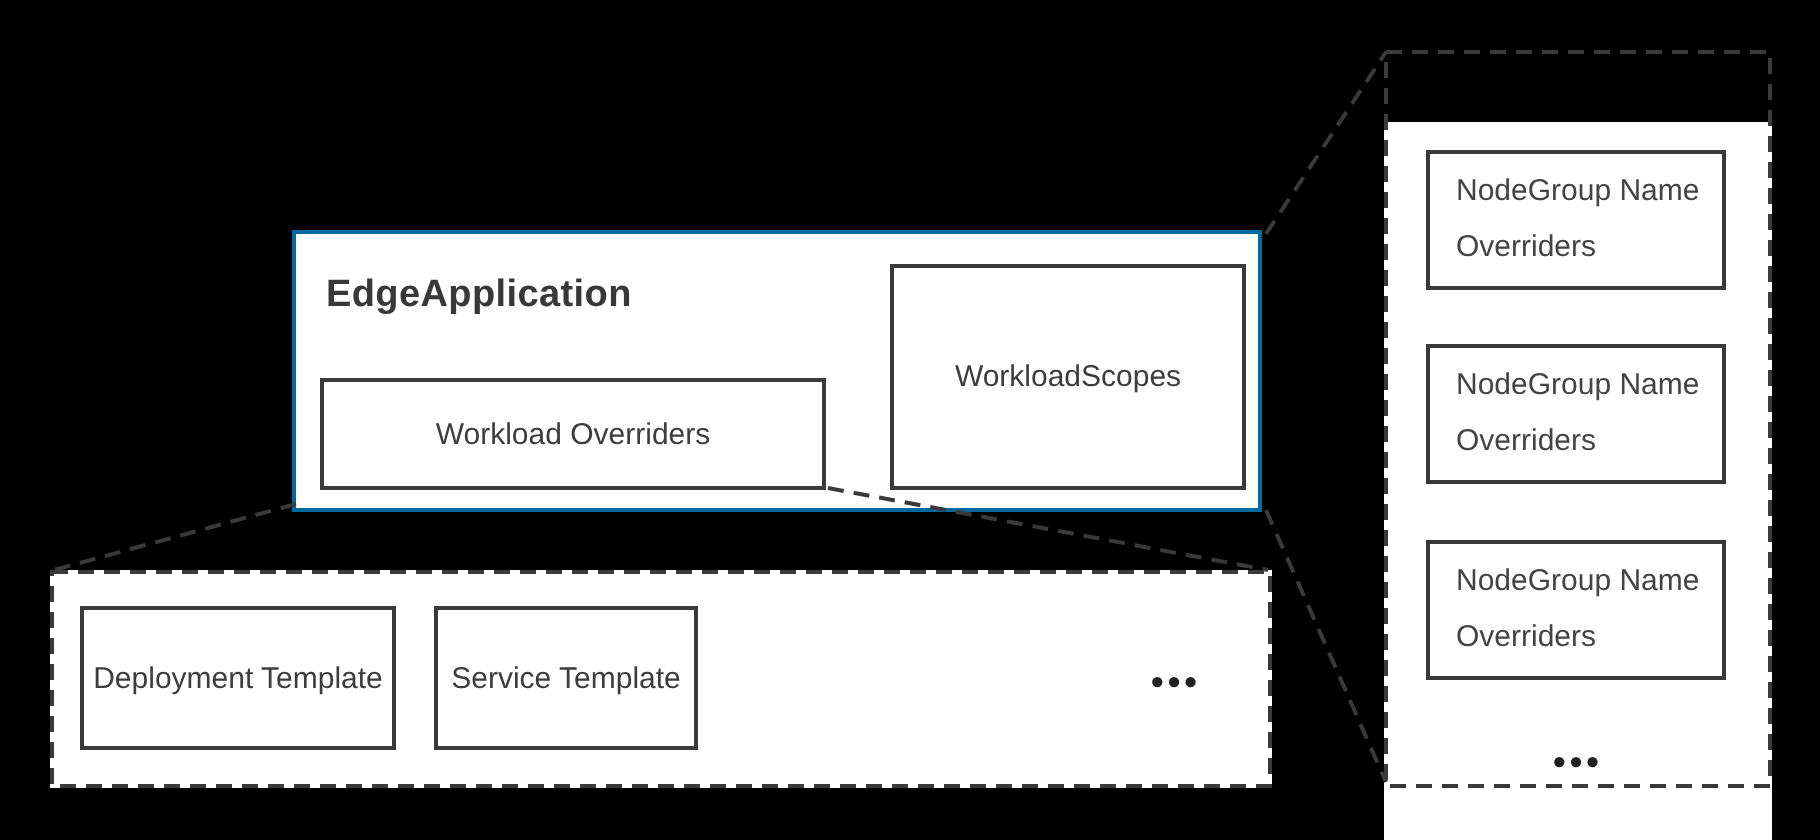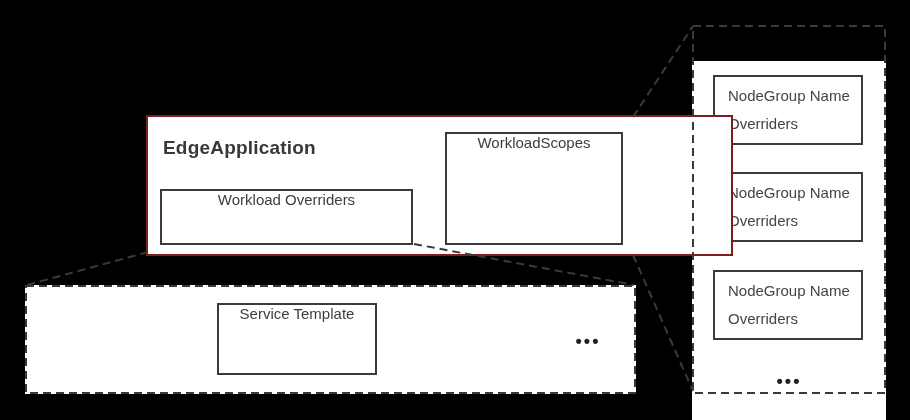--- a/index.html
+++ b/index.html
@@ -19,41 +19,41 @@
   .connectors line, .connectors rect {
     stroke: #3a3a3a; stroke-width: 2; fill: none;
     stroke-dasharray: 8 5;
   }
   .panel {
     position: absolute; background: #ffffff; z-index: 1;
   }
   .solidbox {
     position: absolute; background: #ffffff;
     border: 2px solid #3a3a3a; box-sizing: border-box;
-    display: flex; justify-content: center;
+    display: flex; align-items: center; justify-content: center;
     text-align: center; font-size: 15px; color: #3d3d3d;
   }
   .main-box {
     position: absolute; left: 146px; top: 115px;
-    width: 587px; height: 141px;
-    background: #ffffff; border: 2px solid #7f1d1d;
+    width: 485px; height: 141px;
+    background: #ffffff; border: 2px solid #0369a1;
     box-sizing: border-box; z-index: 2;
   }
   .main-title {
     position: absolute; left: 15px; top: 18px;
     font-size: 19px; font-weight: bold; color: #383838;
     line-height: 26px; letter-spacing: 0.2px;
   }
   .wt-box { left: 12px; top: 72px; width: 253px; height: 56px; }
   .ws-box { left: 297px; top: 15px; width: 178px; height: 113px; }
   .bottom-panel { left: 25px; top: 285px; width: 611px; height: 109px; }
   .right-panel  { left: 692px; top: 25px; width: 194px; height: 369px; margin-top: 36px; }
   .tpl-box { top: 18px; height: 72px; }
   .tpl-1 { left: 15px;  width: 158px; }
-  .tpl-2 { left: 192px; width: 160px; }
+  .tpl-2 { left: 192px; width: 132px; }
   .tpl-3 { left: 367px; width: 160px; }
   .ng-box {
     position: absolute; left: 21px; width: 150px; height: 70px;
     background: #ffffff; border: 2px solid #3a3a3a; box-sizing: border-box;
     display: flex; flex-direction: column; justify-content: center;
     padding-left: 13px; font-size: 15px; color: #444444; line-height: 28px;
   }
   .ng-1 { top: 14px; }
   .ng-2 { top: 111px; }
   .ng-3 { top: 209px; }
@@ -83,20 +83,23 @@
     <div class="main-title">EdgeApplication</div>
     <div class="solidbox wt-box">
       <span>Workload Overriders</span>
     </div>
     <div class="solidbox ws-box">
       <span>WorkloadScopes</span>
     </div>
   </div>
 
   <div class="panel bottom-panel">
+    <div class="solidbox tpl-box tpl-1">
+      <span>Deployment Template</span>
+    </div>
     <div class="solidbox tpl-box tpl-2">
       <span>Service Template</span>
     </div>
     <div class="dots dots-bottom">•••</div>
   </div>
 
   <div class="panel right-panel">
     <div class="ng-box ng-1">
       <span>NodeGroup Name</span>
       <span>Overriders</span>

